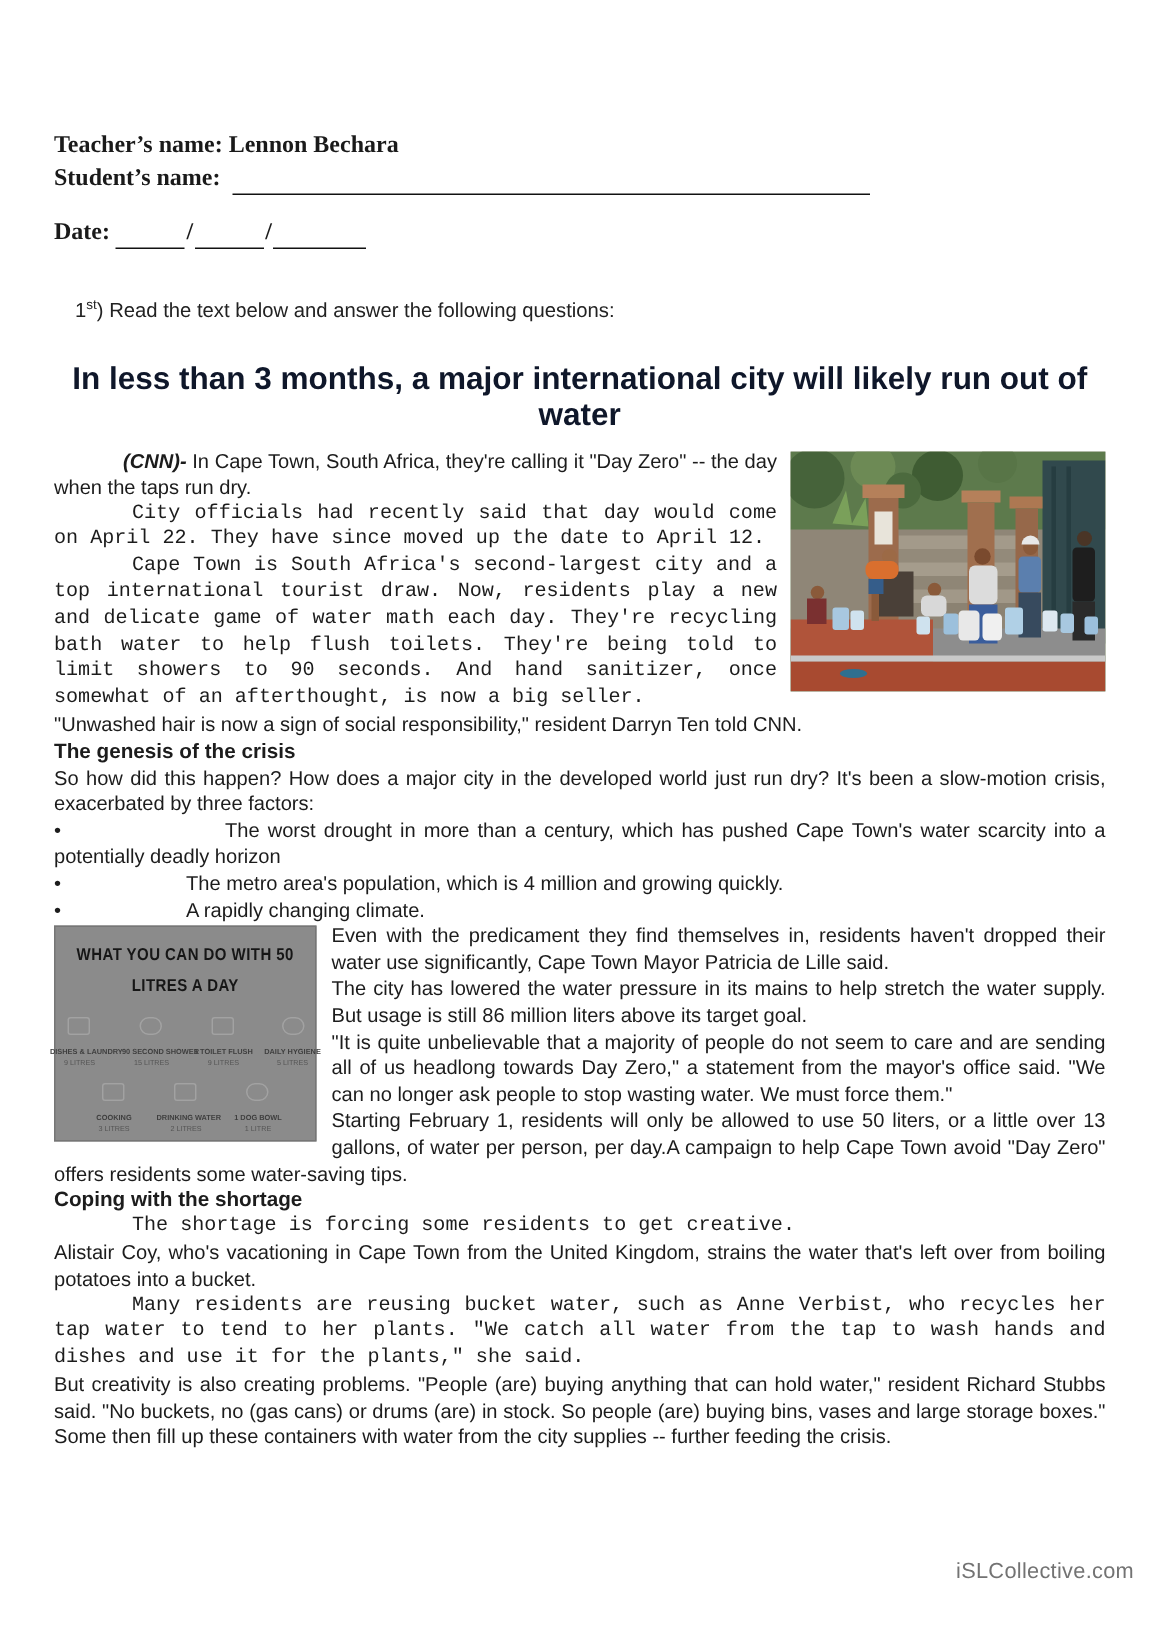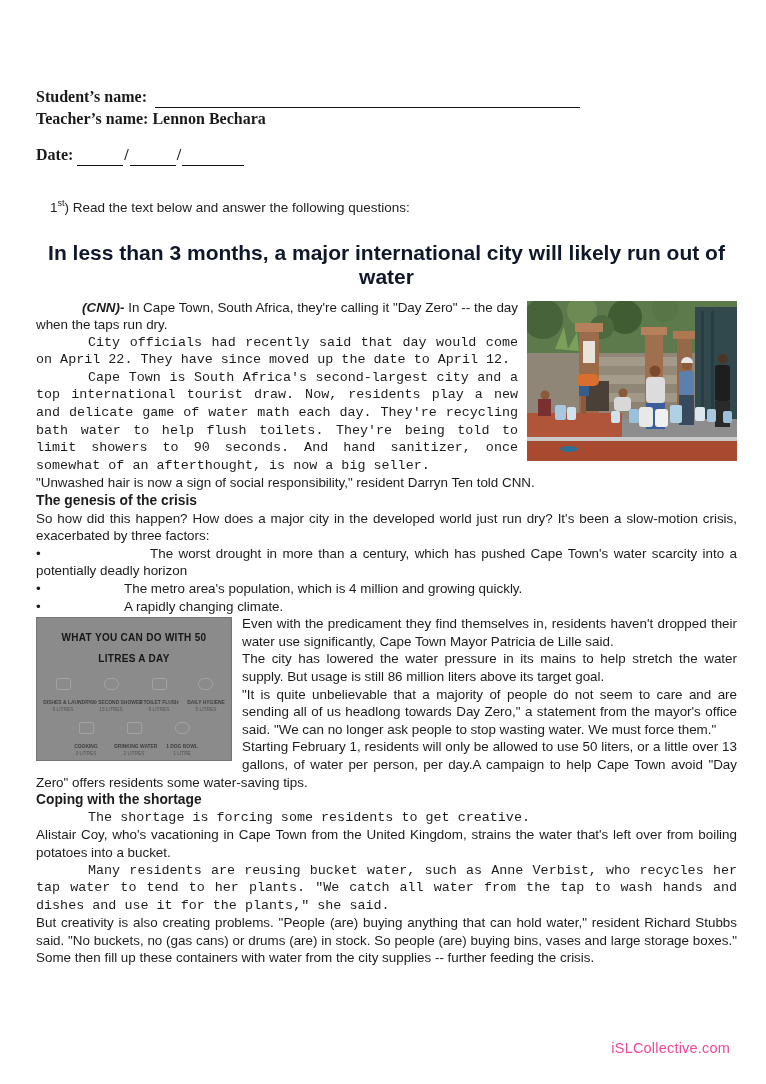--- a/index.html
+++ b/index.html
@@ -78,21 +78,21 @@
     height: 160px;
     margin: 2px 0 4px 9px;
     background: #8a9a7a;
     overflow: hidden;
   }
   .photo svg { display: block; width: 210px; height: 160px; }
 
   
   .infographic {
     float: left;
-    width: 196px;
+    width: 175px;
     height: 144px;
     margin: 2px 10px 3px 0;
     background: #8b8b8b;
     border: 1px solid #767676;
     padding: 12px 6px 6px 6px;
   }
   .ig-title {
     text-align: center;
     font-weight: 800;
     font-size: 10px;
@@ -127,40 +127,40 @@
   .ig-amount {
     font-size: 6px;
     color: #555555;
     line-height: 7px;
     transform: scale(0.8);
   }
 
   
   .watermark {
     position: absolute;
-    right: 36px;
+    right: 10px;
     top: 1040px;
     font-size: 14.5px;
-    color: #ec4899;
+    color: #737373;
     letter-spacing: 0.2px;
   }
 </style>
 </head>
 <body>
 
 <div class="page">
   <div class="content">
 
     <div class="hdr">
       <div class="hdr-line">
+        <span>Teacher’s name:</span>&nbsp;<span>Lennon Bechara</span>
+      </div>
+      <div class="hdr-line">
         <span>Student’s name:</span>
         <span class="blank student"></span>
-      </div>
-      <div class="hdr-line">
-        <span>Teacher’s name:</span>&nbsp;<span>Lennon Bechara</span>
       </div>
       <div class="hdr-line date-line">
         <span>Date:</span>&nbsp;
         <span class="blank d1"></span><span class="sep">/</span><span class="blank d2"></span><span class="sep">/</span><span class="blank d3"></span>
       </div>
     </div>
 
     <div class="instruction">
       <span>1</span><sup>st</sup><span>) Read the text below and answer the following  questions:</span>
     </div>

